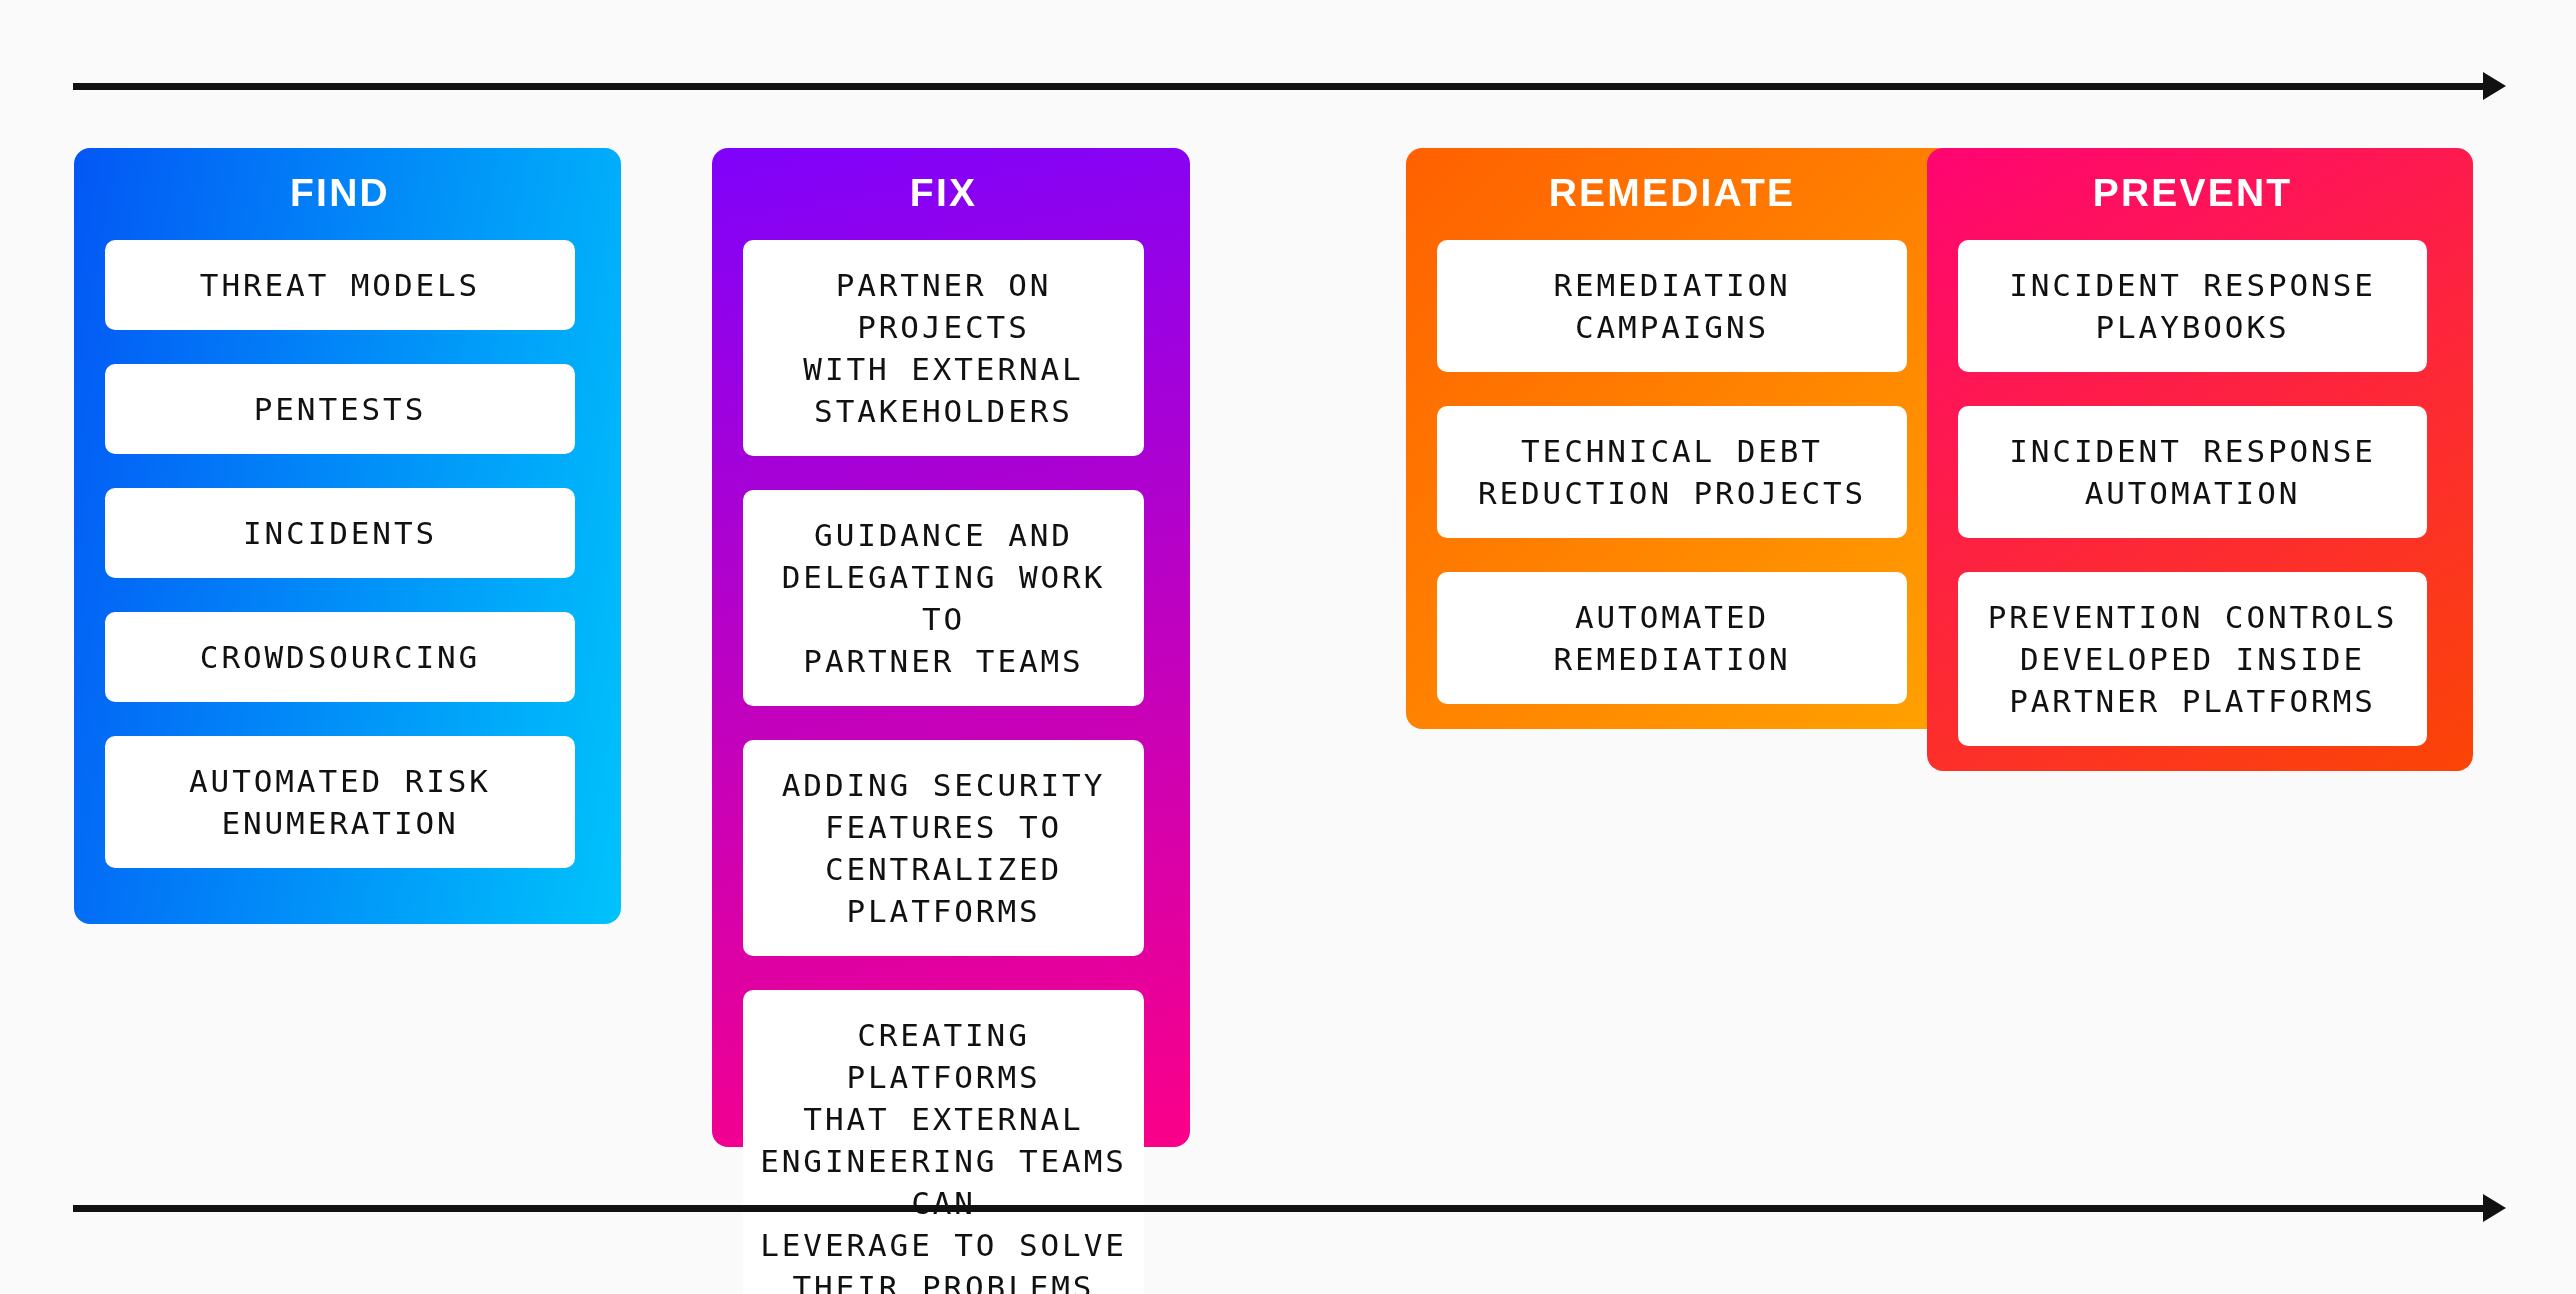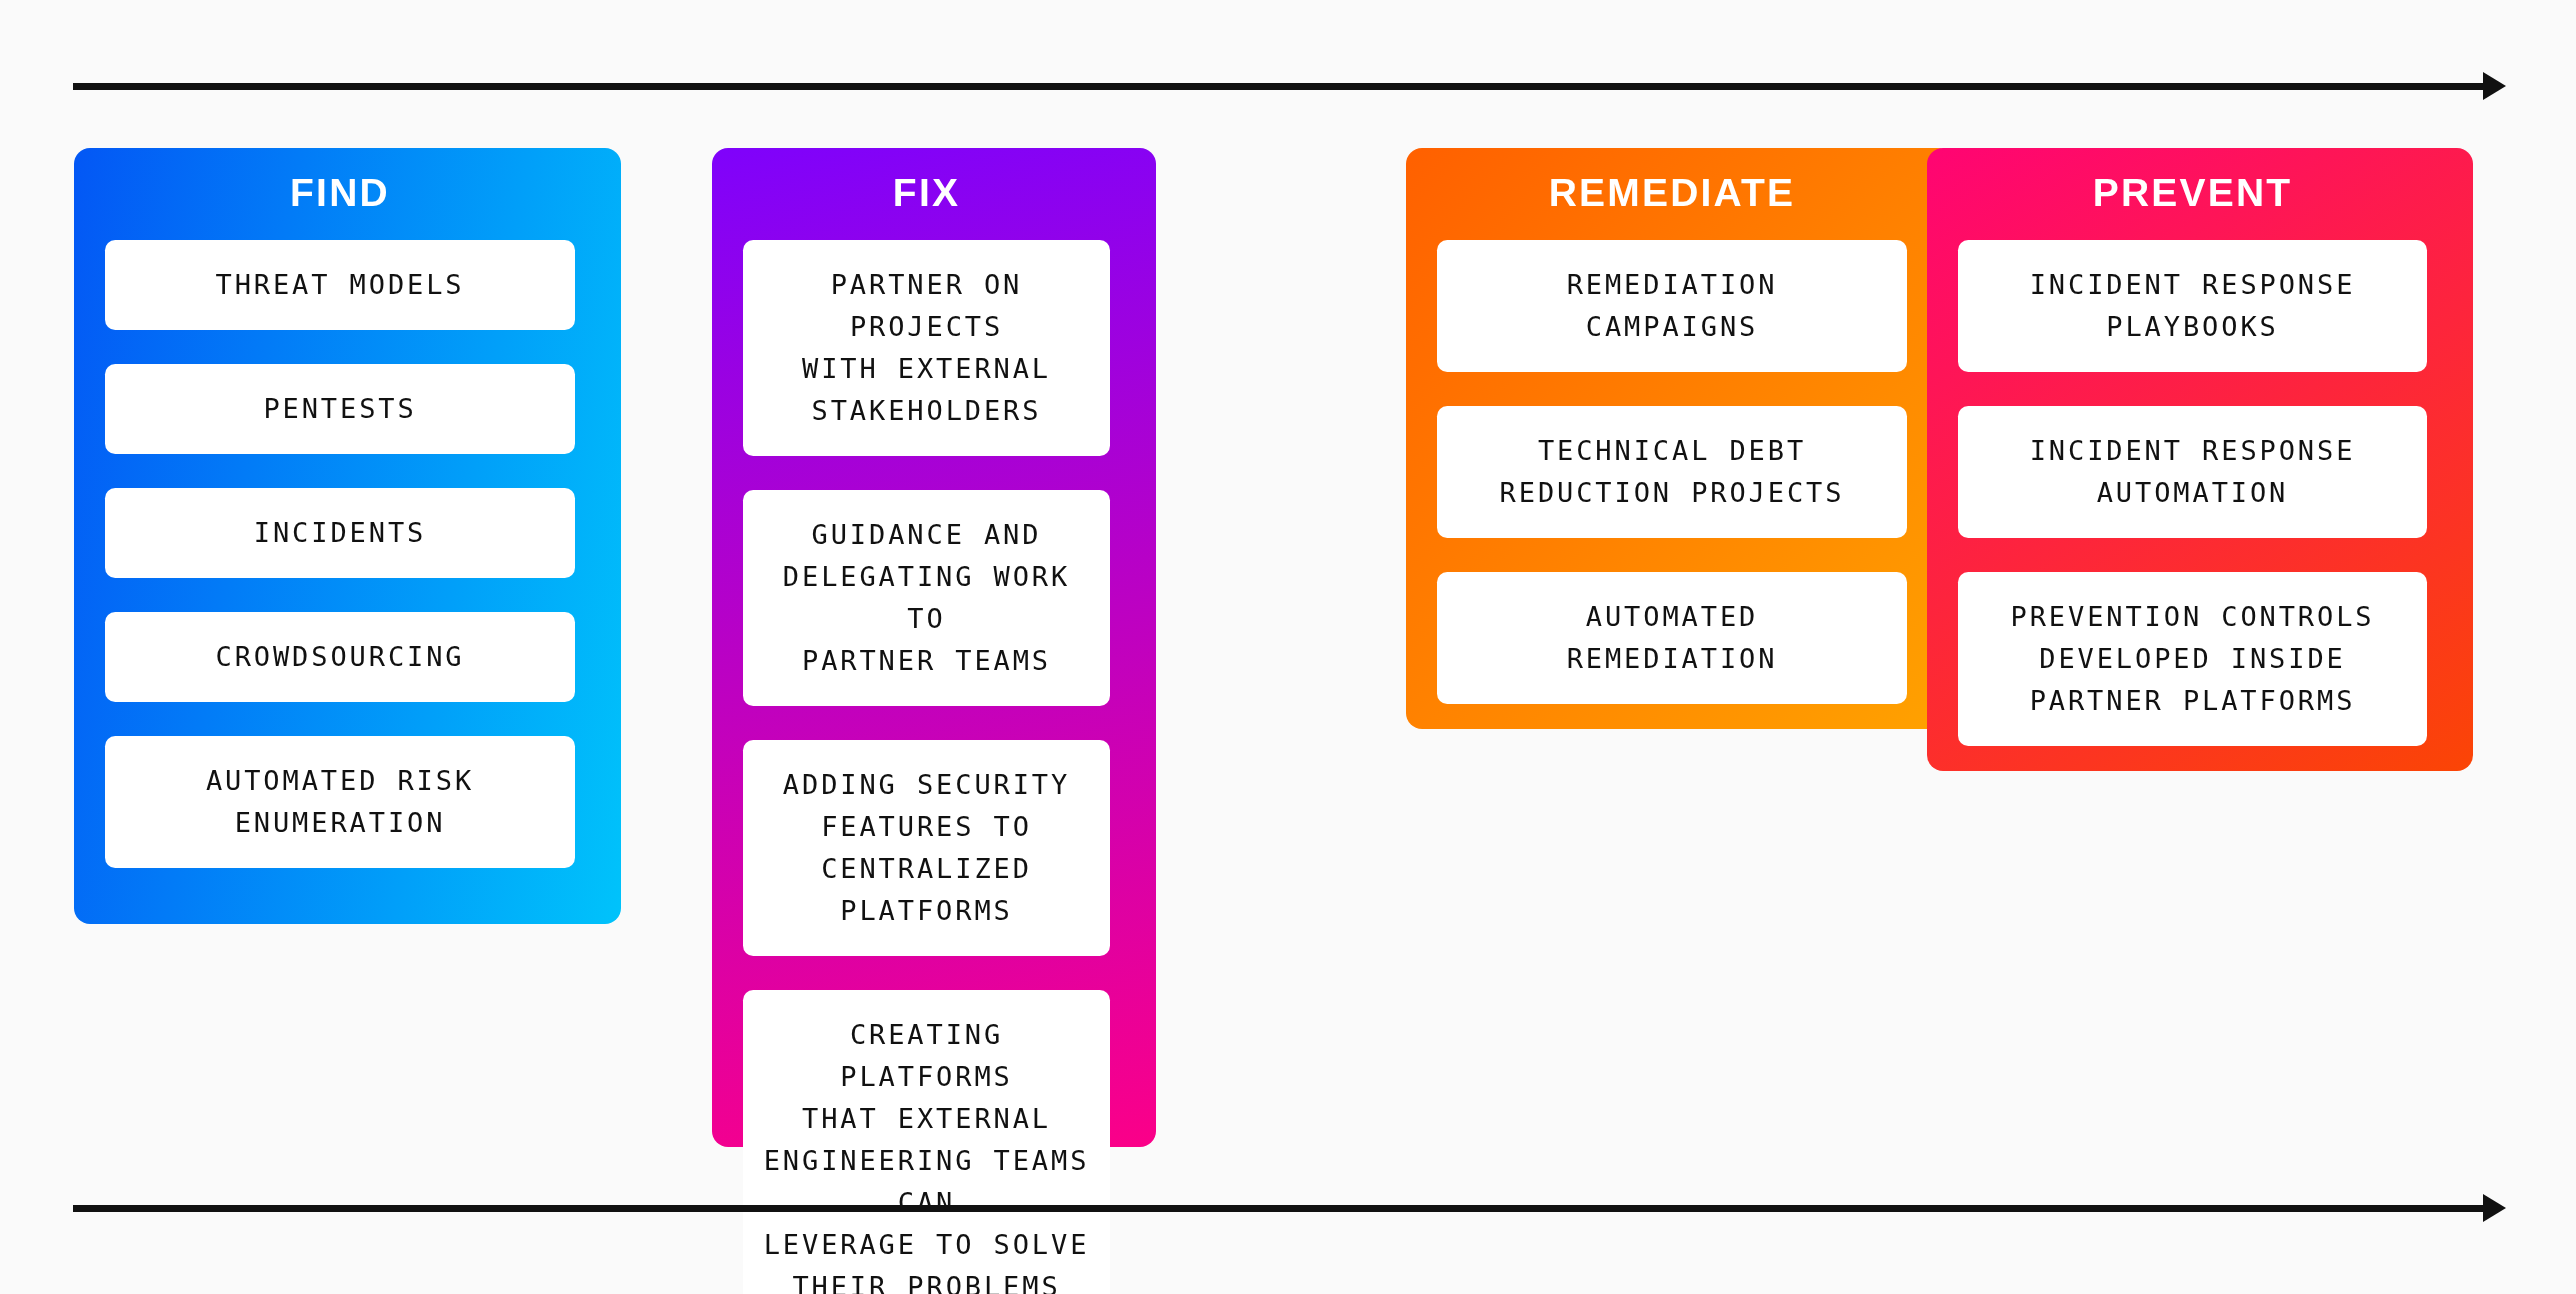--- a/index.html
+++ b/index.html
@@ -12,31 +12,31 @@
   .arrow-bottom{top:1194px;}
   .arrow-line{position:absolute;left:0;top:11px;width:2413px;height:6.6px;background:#111;}
   .arrow-head{position:absolute;right:0;top:0;width:0;height:0;
               border-top:14px solid transparent;border-bottom:14px solid transparent;
               border-left:23.4px solid #111;}
 
   
   .column{position:absolute;top:148px;border-radius:16px;box-sizing:border-box;
           padding:25px 46px 31px 31px;display:flex;flex-direction:column;}
   .col-0{left:74px;width:547px;height:776px;}
-  .col-1{left:712px;width:444px;height:999px;}
+  .col-1{left:712px;width:478px;height:999px;}
   .col-2{left:1406px;width:547px;height:581px;}
   .col-3{left:1927px;width:546px;height:623px;}
 
   .col-title{margin:0 0 28px 0;text-align:center;color:#ffffff;
              font-size:39px;line-height:39px;font-weight:800;letter-spacing:2.2px;}
 
   .items{display:flex;flex-direction:column;gap:34px;}
   .item{background:#ffffff;border-radius:10.2px;padding:24px 13px;
         display:flex;align-items:center;justify-content:center;}
-  .item-text{font-family:"DejaVu Sans Mono", monospace;font-size:27px;line-height:42px;
+  .item-text{font-family:"DejaVu Sans Mono", monospace;font-size:31px;line-height:42px;
              letter-spacing:2.9px;color:#111;text-align:center;white-space:pre-line;}
 </style>
 </head>
 <body>
 
 <div class="canvas" style="background: rgb(250, 250, 250);">
 
   <div class="arrow arrow-top">
     <div class="arrow-line" style="background: rgb(17, 17, 17);"></div>
     <div class="arrow-head" style="border-left-color: rgb(17, 17, 17);"></div>

